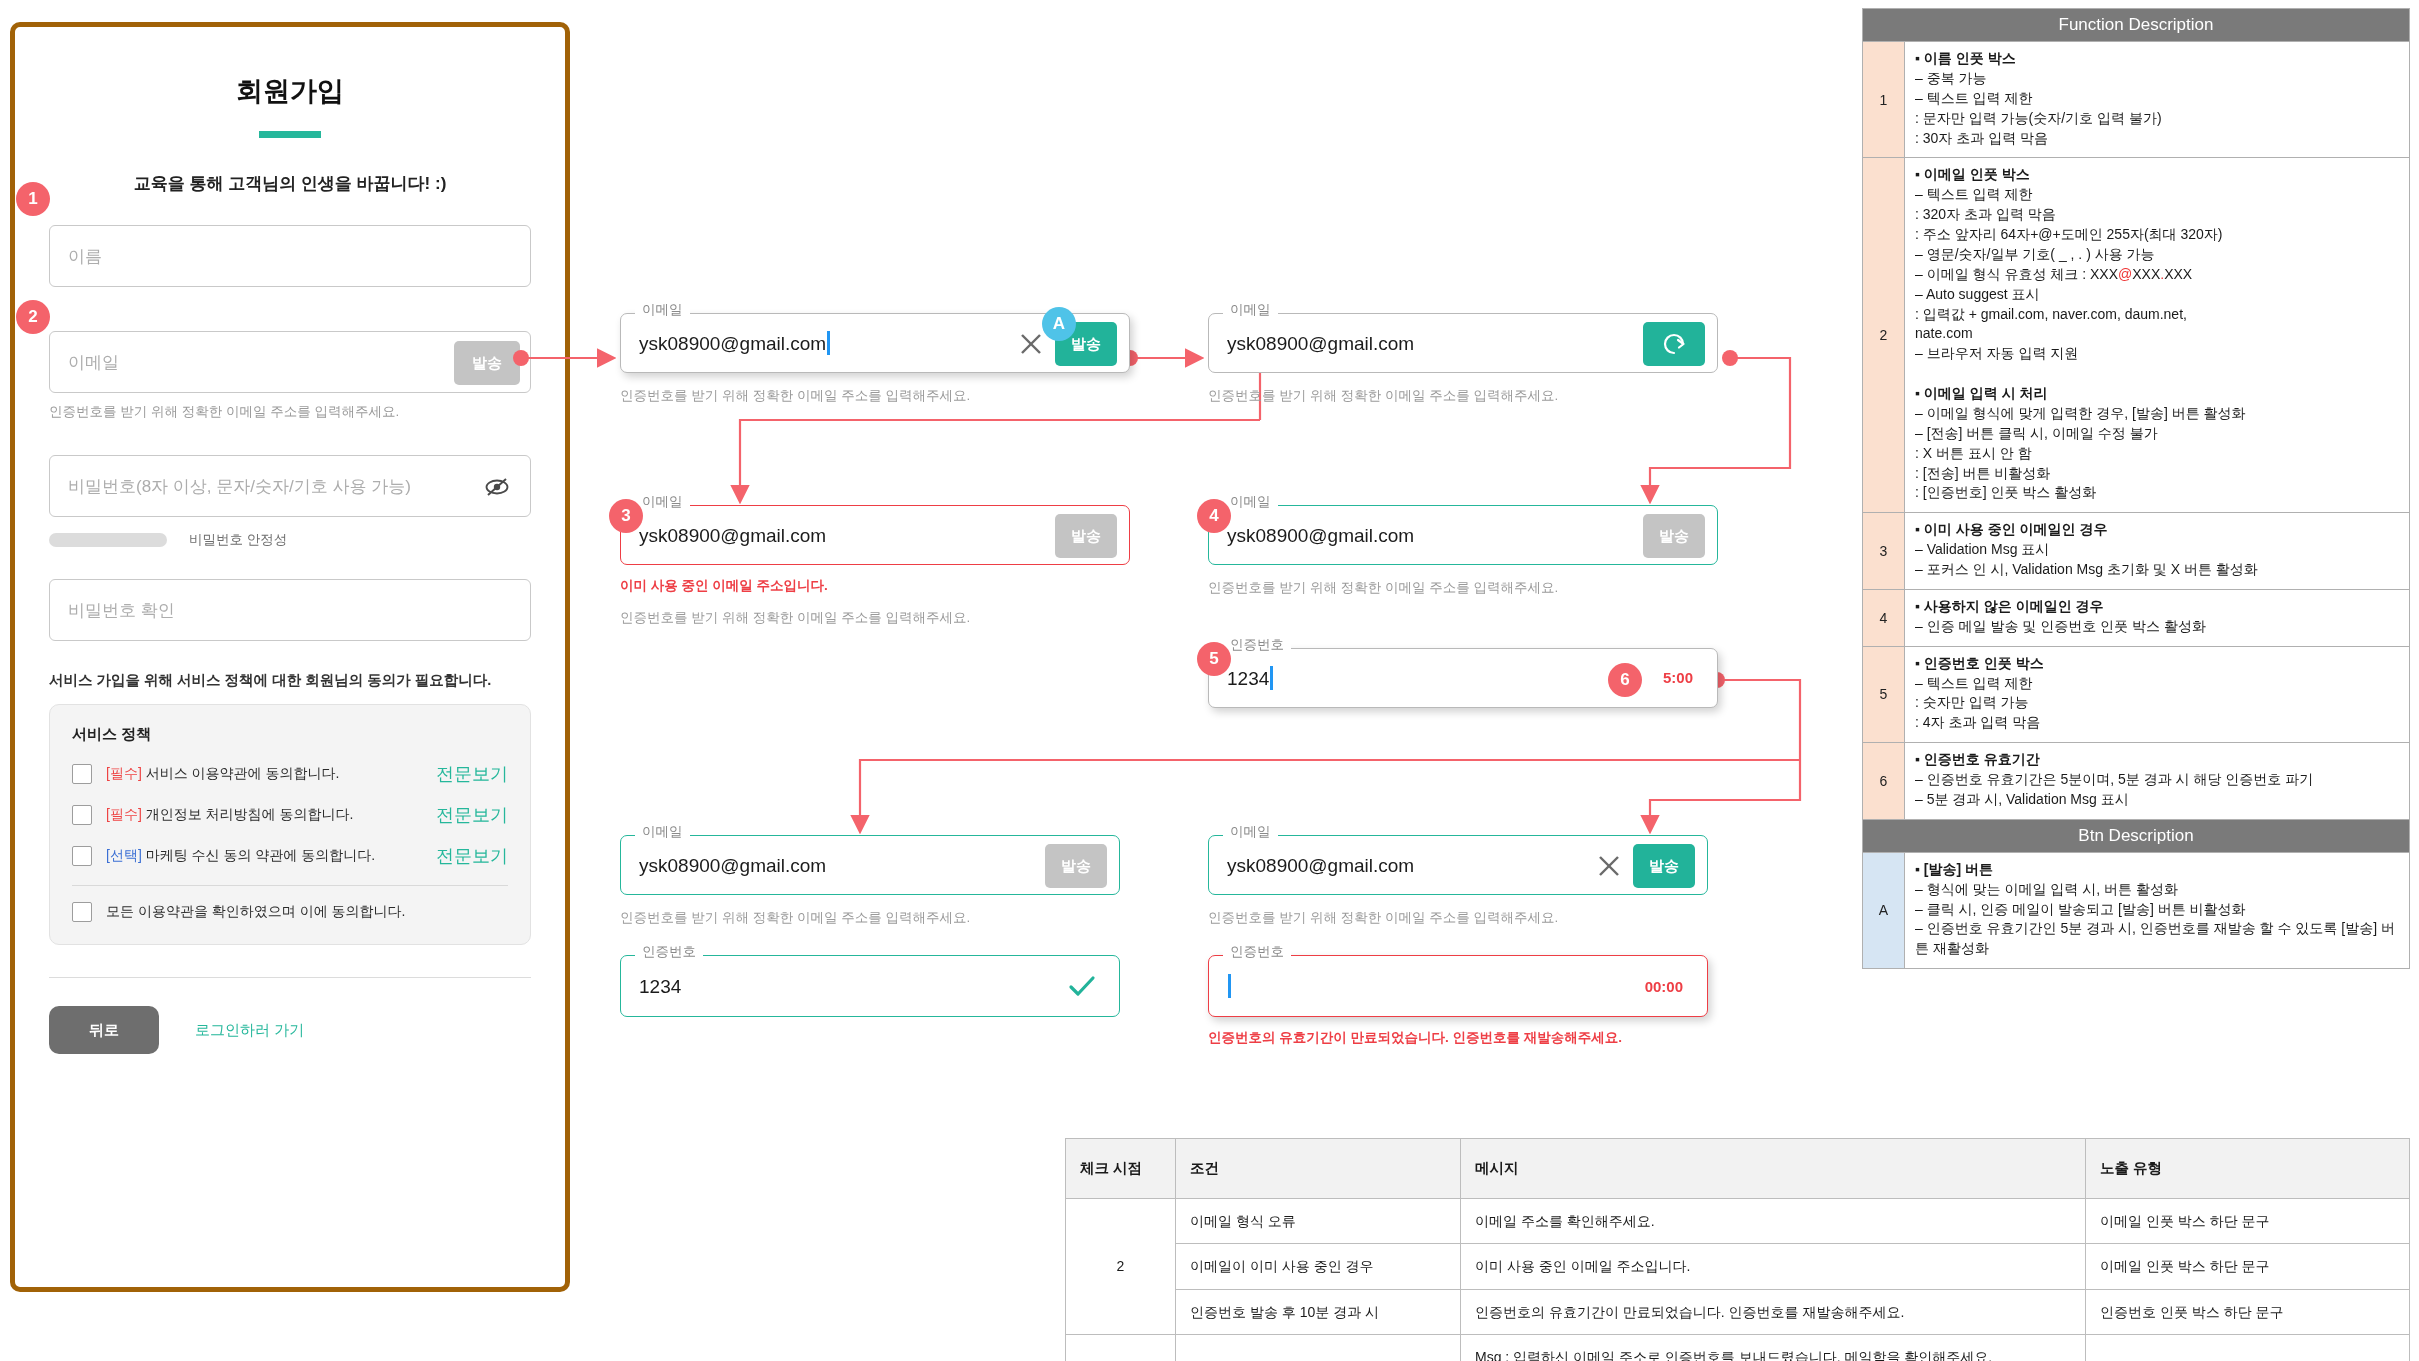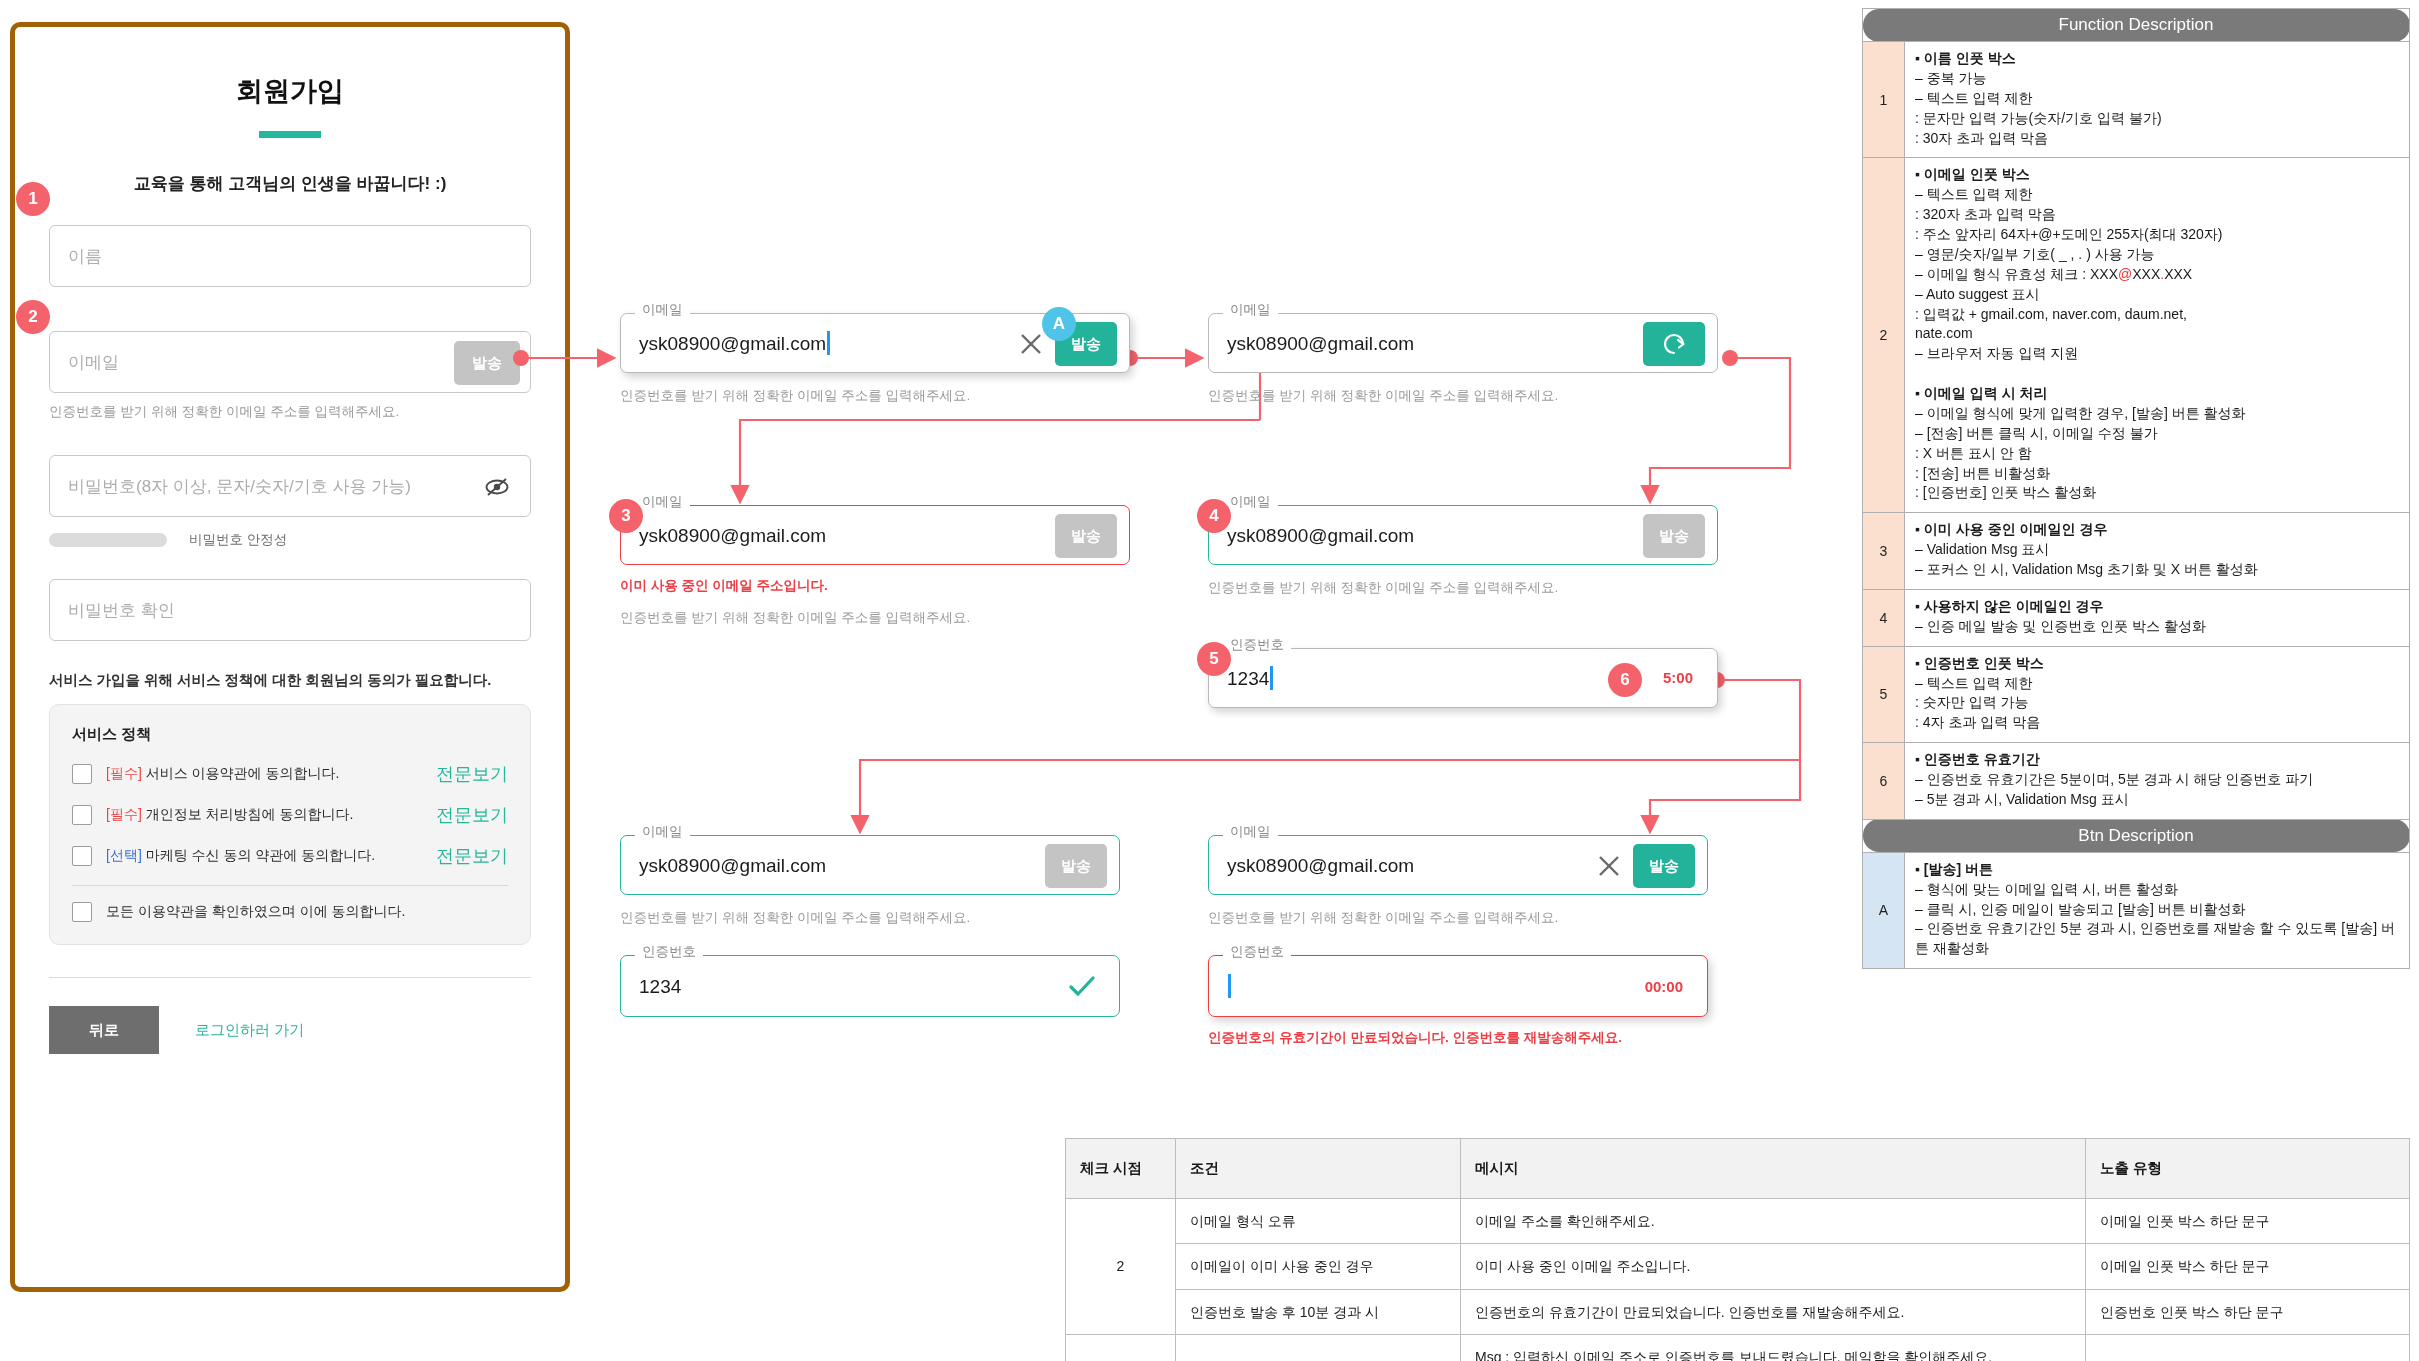--- a/index.html
+++ b/index.html
@@ -58,21 +58,21 @@
   .view-link { color: #25b79b; font-size: 18px; }
   #policy-divider { height: 1px; background: #d9d9d9; margin: 4px 0 16px; }
   #submit-btn {
     margin: 30px 34px 0; height: 52px; background: #bdbdbd; border-radius: 5px;
     color: #fff; font-size: 14.5px; font-weight: bold;
     display: flex; align-items: center; justify-content: center;
   }
   #bottom-divider { height: 1px; background: #dcdcdc; margin: 32px 34px 0; }
   #bottom-row { margin: 28px 34px 0; display: flex; align-items: center; gap: 36px; }
   #back-btn {
-    width: 110px; height: 48px; background: #6e6e6e; border-radius: 0; color: #fff;
+    width: 110px; height: 48px; background: #6e6e6e; border-radius: 10px; color: #fff;
     font-size: 15px; font-weight: bold; display: flex; align-items: center; justify-content: center;
   }
   #login-link { color: #25b79b; font-size: 15px; }
 
   
   .fcard { position: absolute; }
   .input-shell {
     position: relative; border: 1px solid #b9b9b9; border-radius: 7px;
     height: 60px; background: #fff;
   }
@@ -115,21 +115,21 @@
     background: #f4636b; color: #fff; font-size: 17px; font-weight: bold;
     display: flex; align-items: center; justify-content: center; z-index: 20;
   }
   .badge.blue { background: #4fc3e8; }
 
   
   #fn-table { left: 1862px; top: 8px; width: 548px; border: 1px solid #9a9a9a; border-collapse: collapse; }
   #fn-table td, #fn-table th { border: 1px solid #b0b0b0; vertical-align: middle; }
   .hdr-band {
     background: #7a7a7a; color: #fff; text-align: center; font-size: 17px;
-    padding: 6px 0; font-weight: normal; border-radius: 16px;
+    padding: 6px 0; font-weight: normal;
   }
   .num-cell { width: 42px; text-align: center; font-size: 14px; background: #fbe0cf; color: #222; }
   .num-cell.blue { background: #d6e5f3; }
   .desc-cell { padding: 7px 10px 9px; font-size: 14px; line-height: 1.42; color: #1a1a1a; }
   .desc-cell b { font-weight: bold; }
   .rmark { color: #ee3333; }
 
   
   #val-table { left: 1065px; top: 1138px; width: 1345px; border-collapse: collapse; border: 1px solid #bdbdbd; }
   #val-table th {

